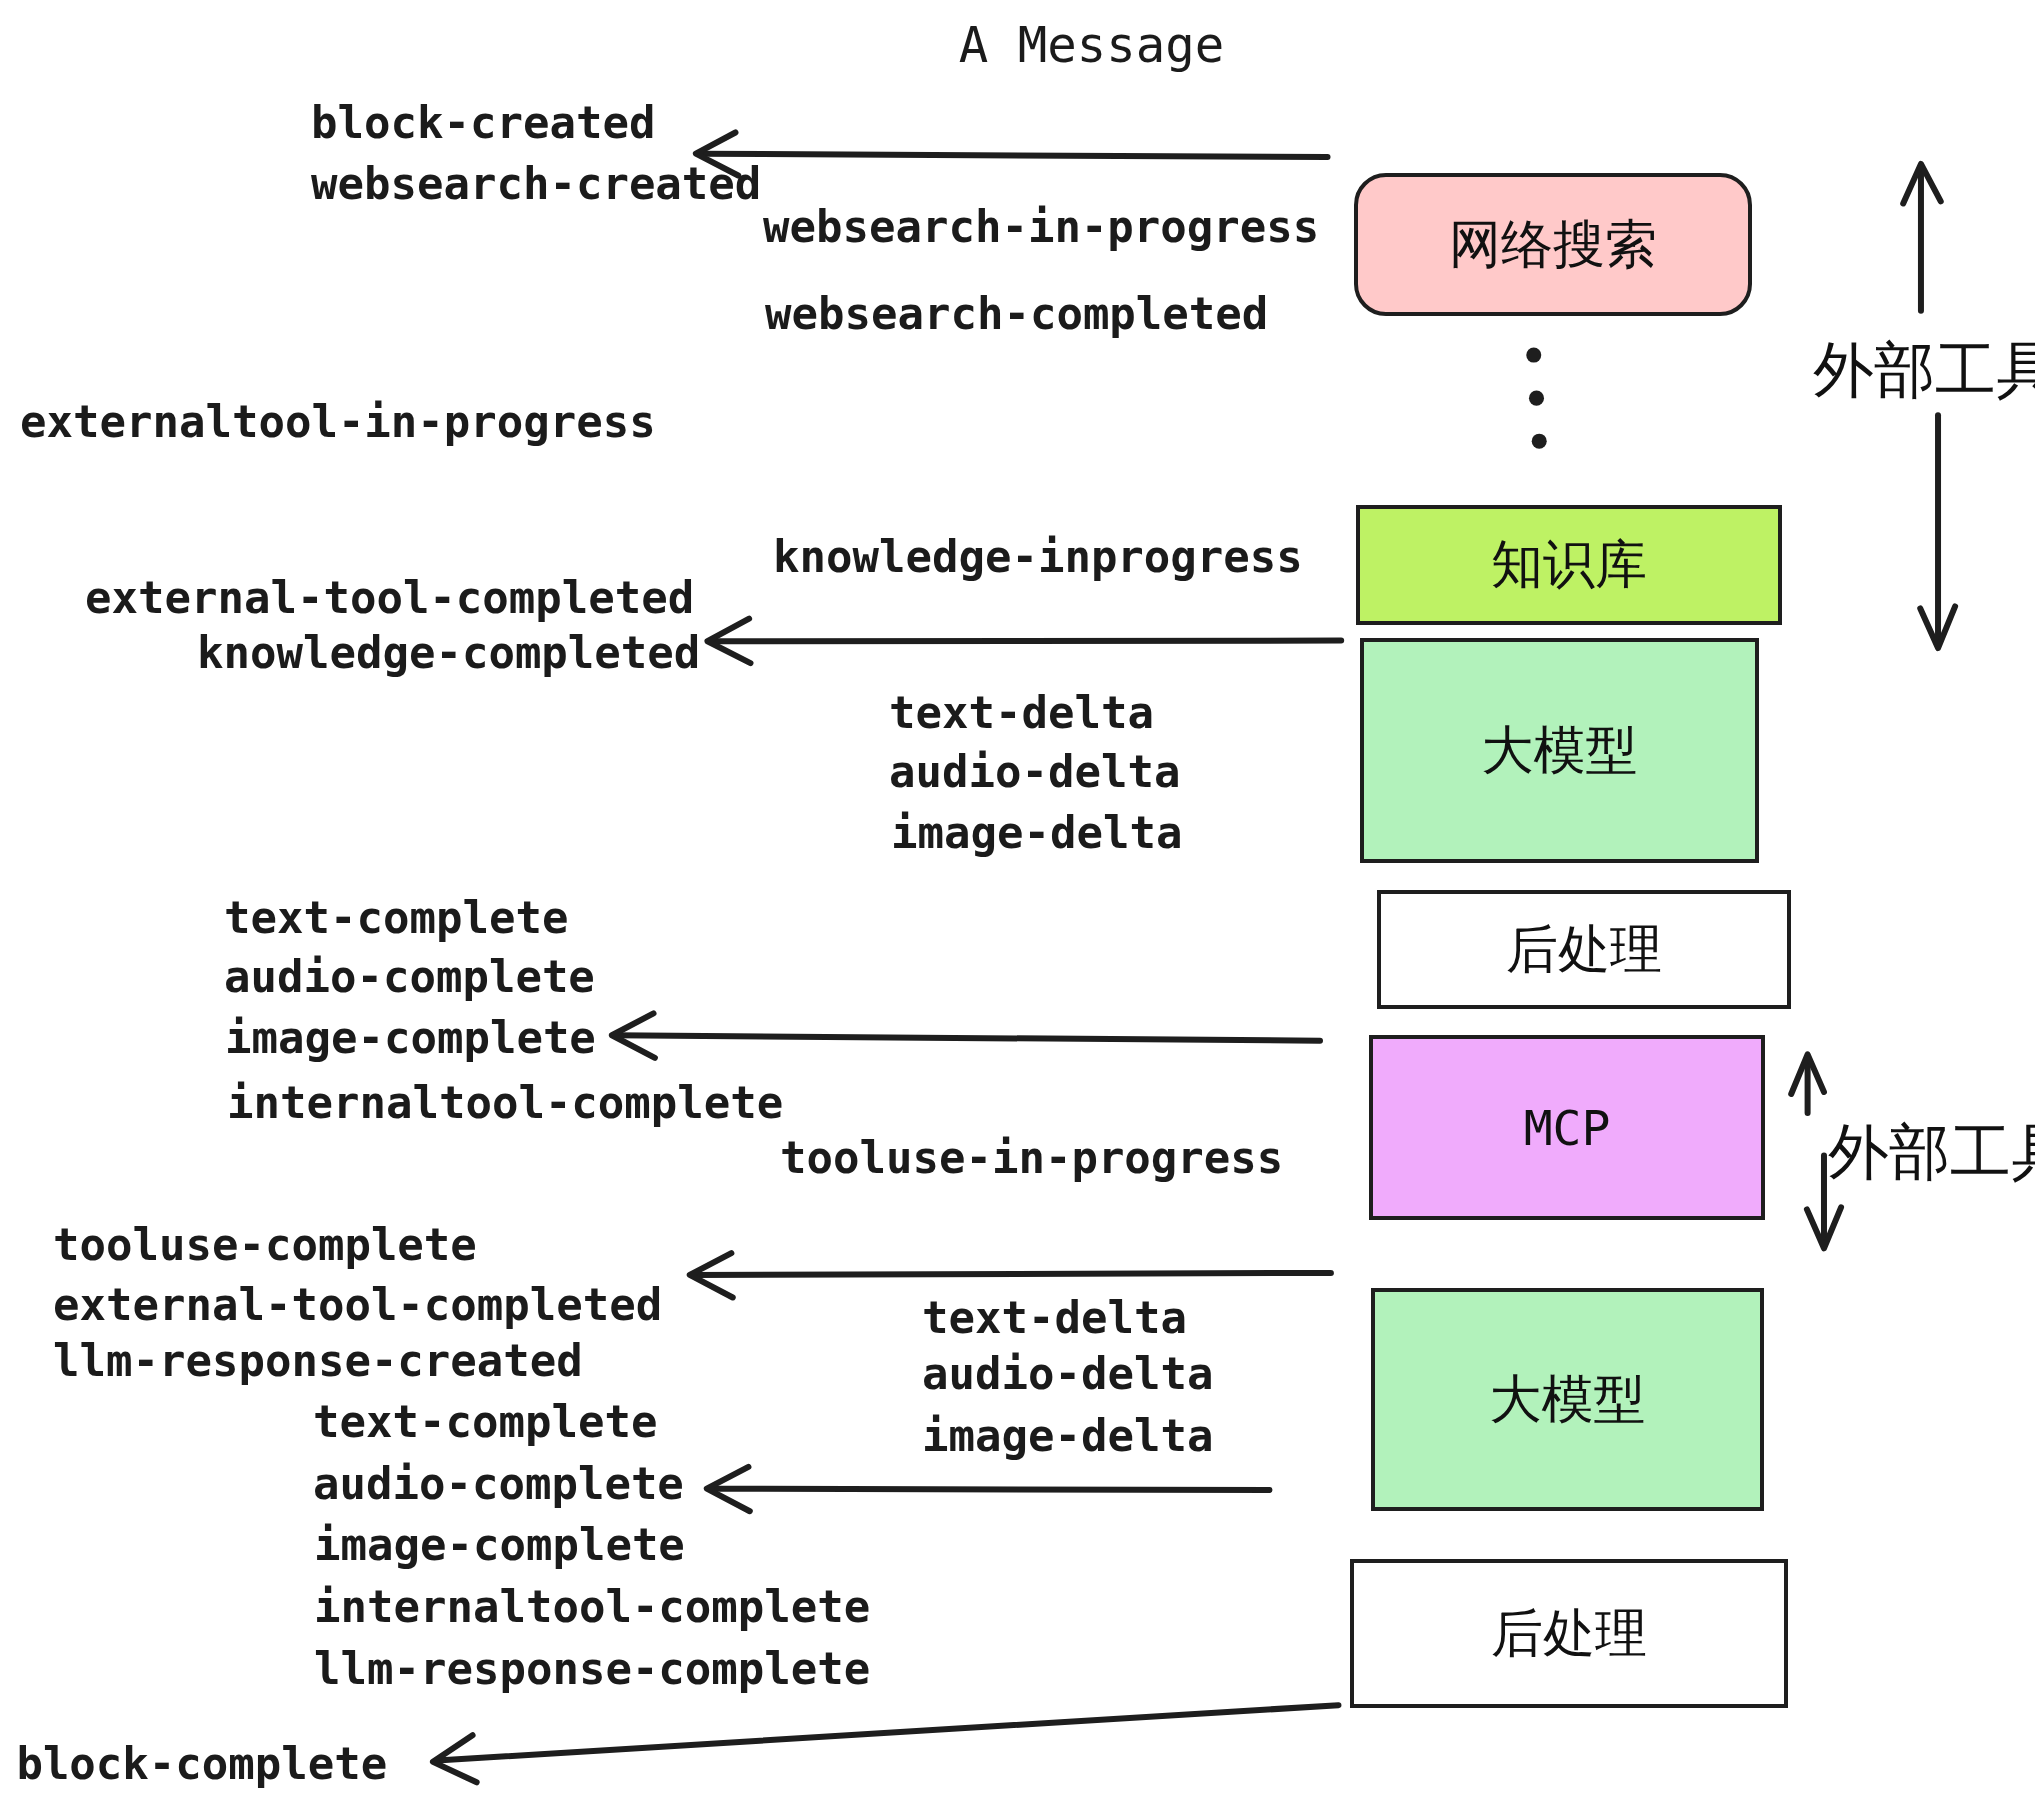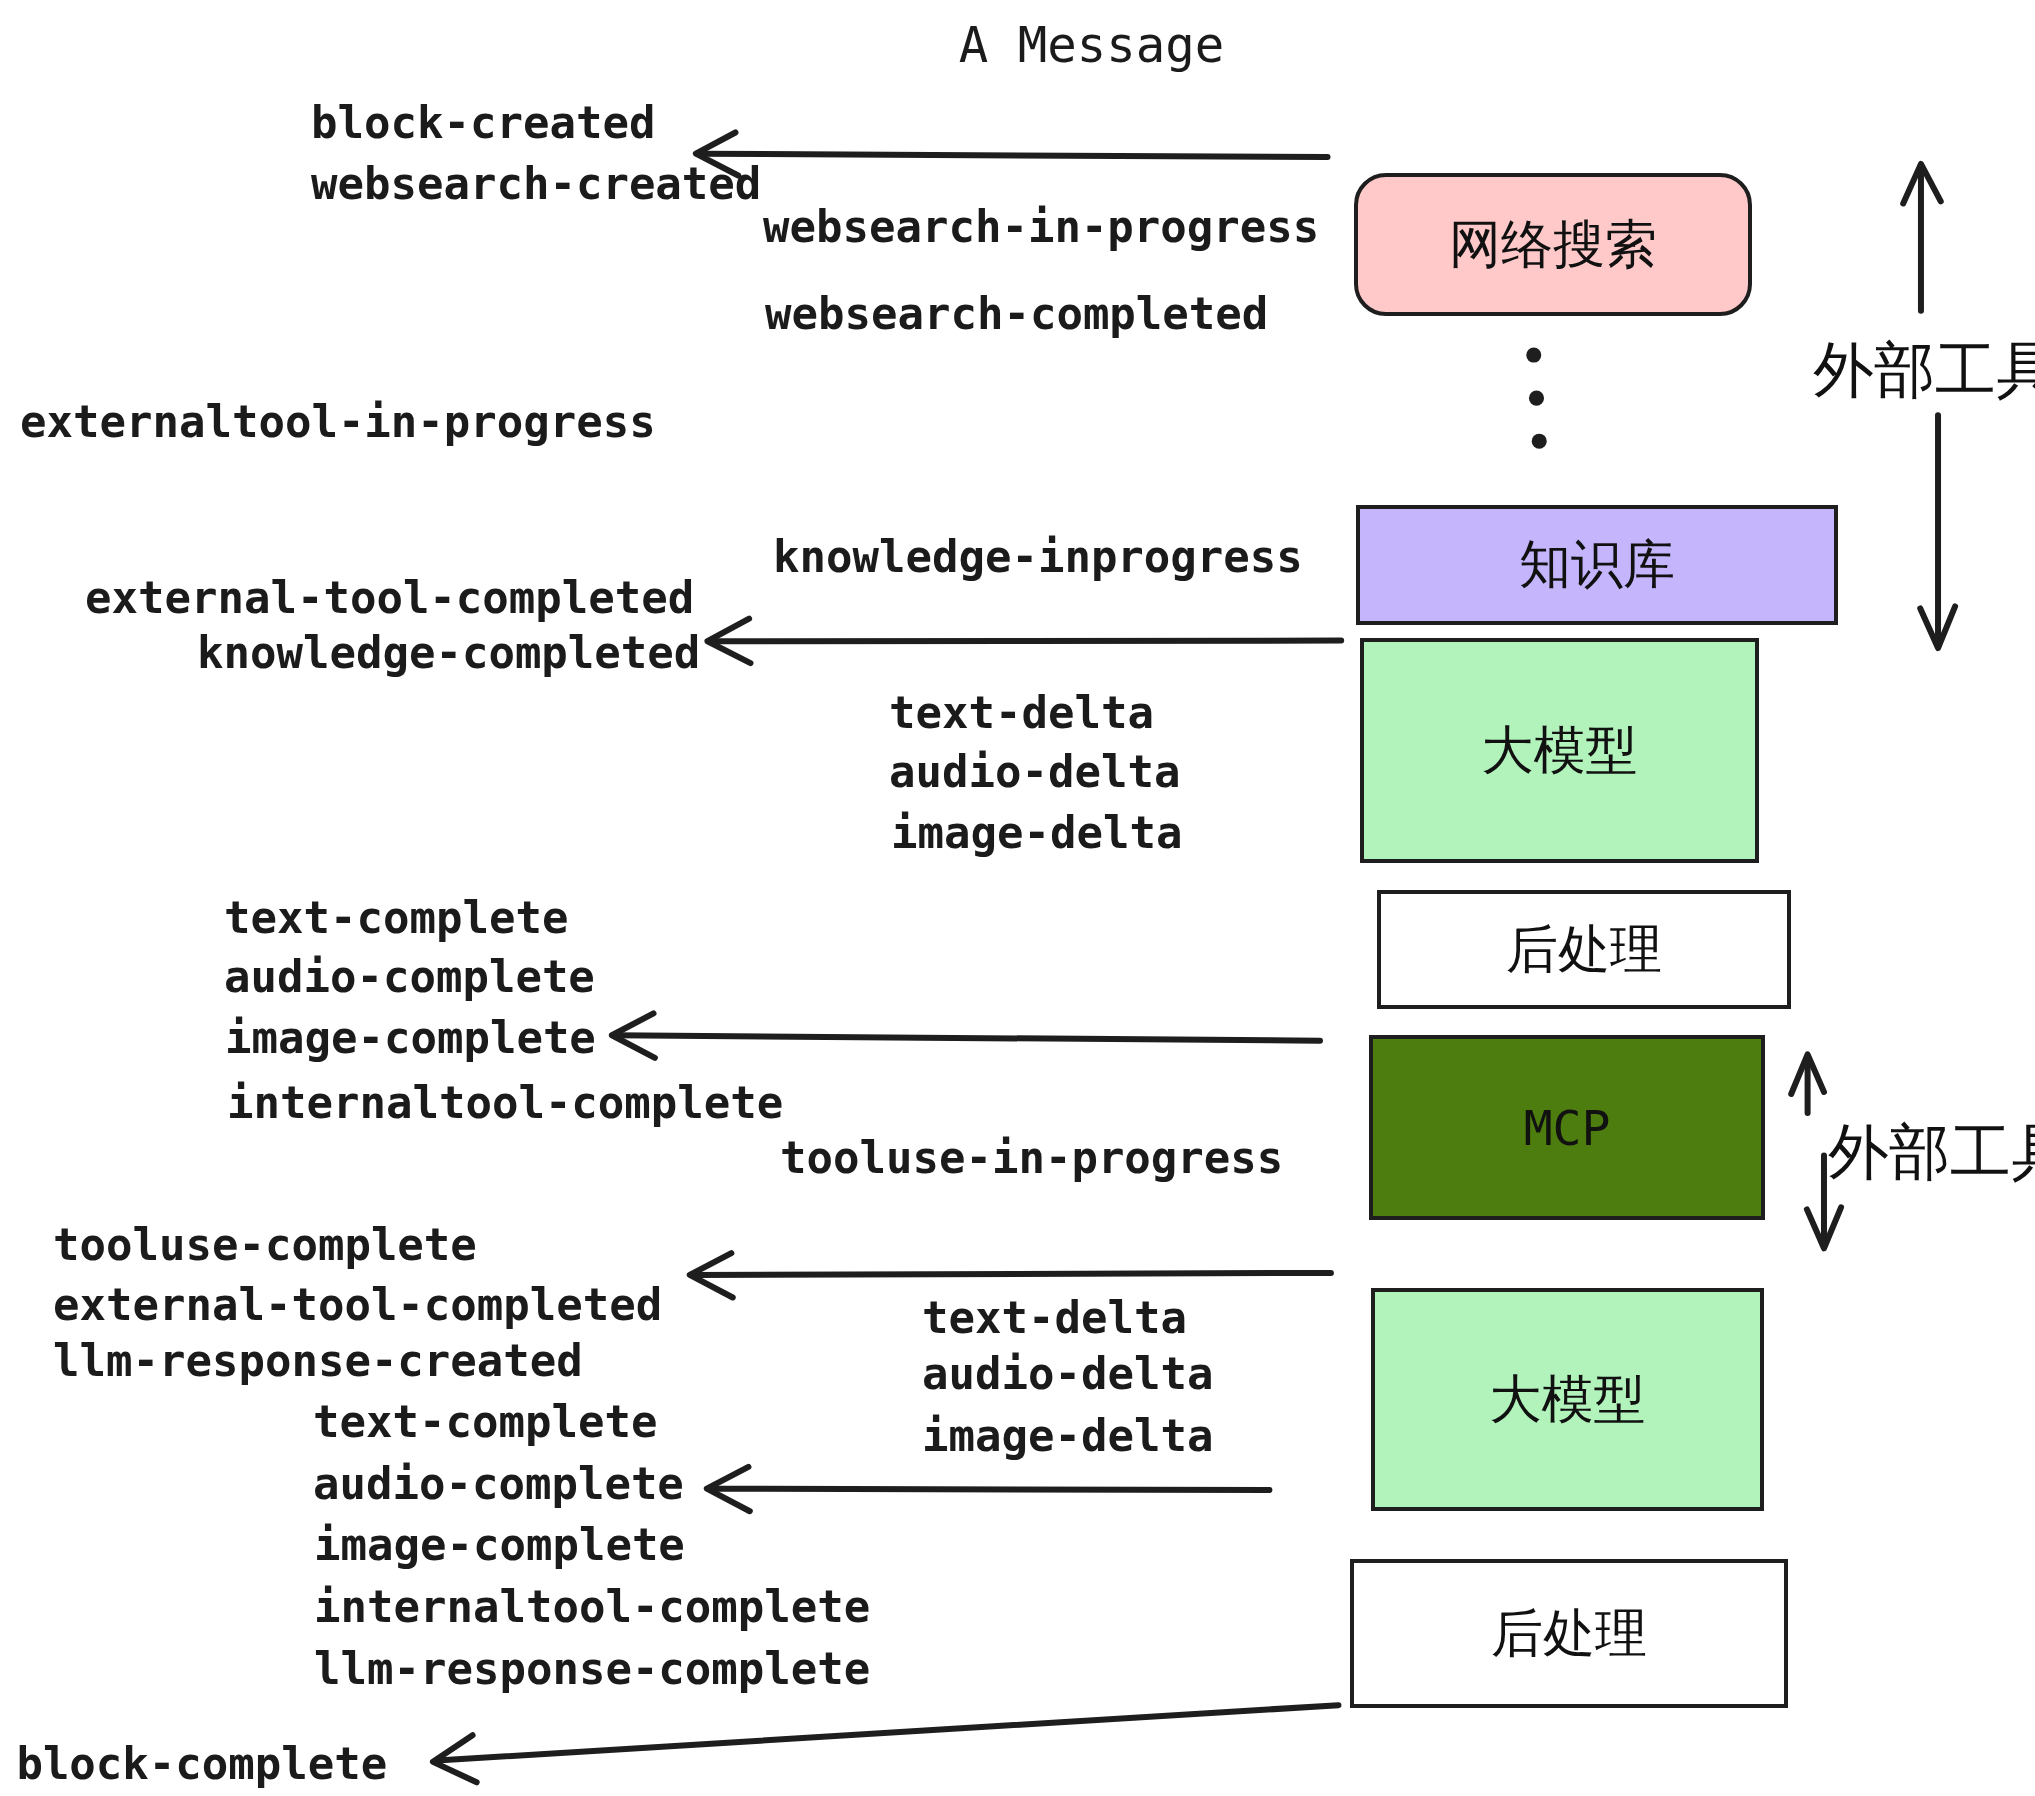--- a/index.html
+++ b/index.html
@@ -96,30 +96,30 @@
   <div class="event" style="left:314px;top:1581px">internaltool-complete</div>
   <div class="event" style="left:314px;top:1643px">llm-response-complete</div>
   <div class="event" style="left:16.4px;top:1738px">block-complete</div>
   <div class="event" style="left:922px;top:1292px">text-delta</div>
   <div class="event" style="left:922px;top:1348px">audio-delta</div>
   <div class="event" style="left:922px;top:1410px">image-delta</div>
 
   <div class="box" style="left: 1354px; top: 173px; width: 398px; height: 143px; background-color: rgb(255, 201, 201); border-radius: 32px;">
     <span class="zh">网络搜索</span>
   </div>
-  <div class="box" style="left: 1356px; top: 505px; width: 482px; height: 120px; background-color: #c4b5fd;">
+  <div class="box" style="left: 1356px; top: 505px; width: 426px; height: 120px; background-color: #bef264;">
     <span class="zh">知识库</span>
   </div>
   <div class="box" style="left: 1360px; top: 638px; width: 399px; height: 225px; background-color: rgb(178, 242, 187);">
     <span class="zh">大模型</span>
   </div>
   <div class="box" style="left: 1377px; top: 890px; width: 414px; height: 119px; background-color: rgb(255, 255, 255);">
     <span class="zh">后处理</span>
   </div>
-  <div class="box" style="left: 1369px; top: 1035px; width: 396px; height: 185px; background-color: #4d7c0f;">
+  <div class="box" style="left: 1369px; top: 1035px; width: 396px; height: 185px; background-color: #f0abfc;">
     <span class="mono-label">MCP</span>
   </div>
   <div class="box" style="left: 1371px; top: 1288px; width: 393px; height: 223px; background-color: rgb(178, 242, 187);">
     <span class="zh">大模型</span>
   </div>
   <div class="box" style="left: 1350px; top: 1559px; width: 438px; height: 149px; background-color: rgb(255, 255, 255);">
     <span class="zh">后处理</span>
   </div>
 
   <div class="ann" style="left:1813px;top:330px">外部工具</div>

